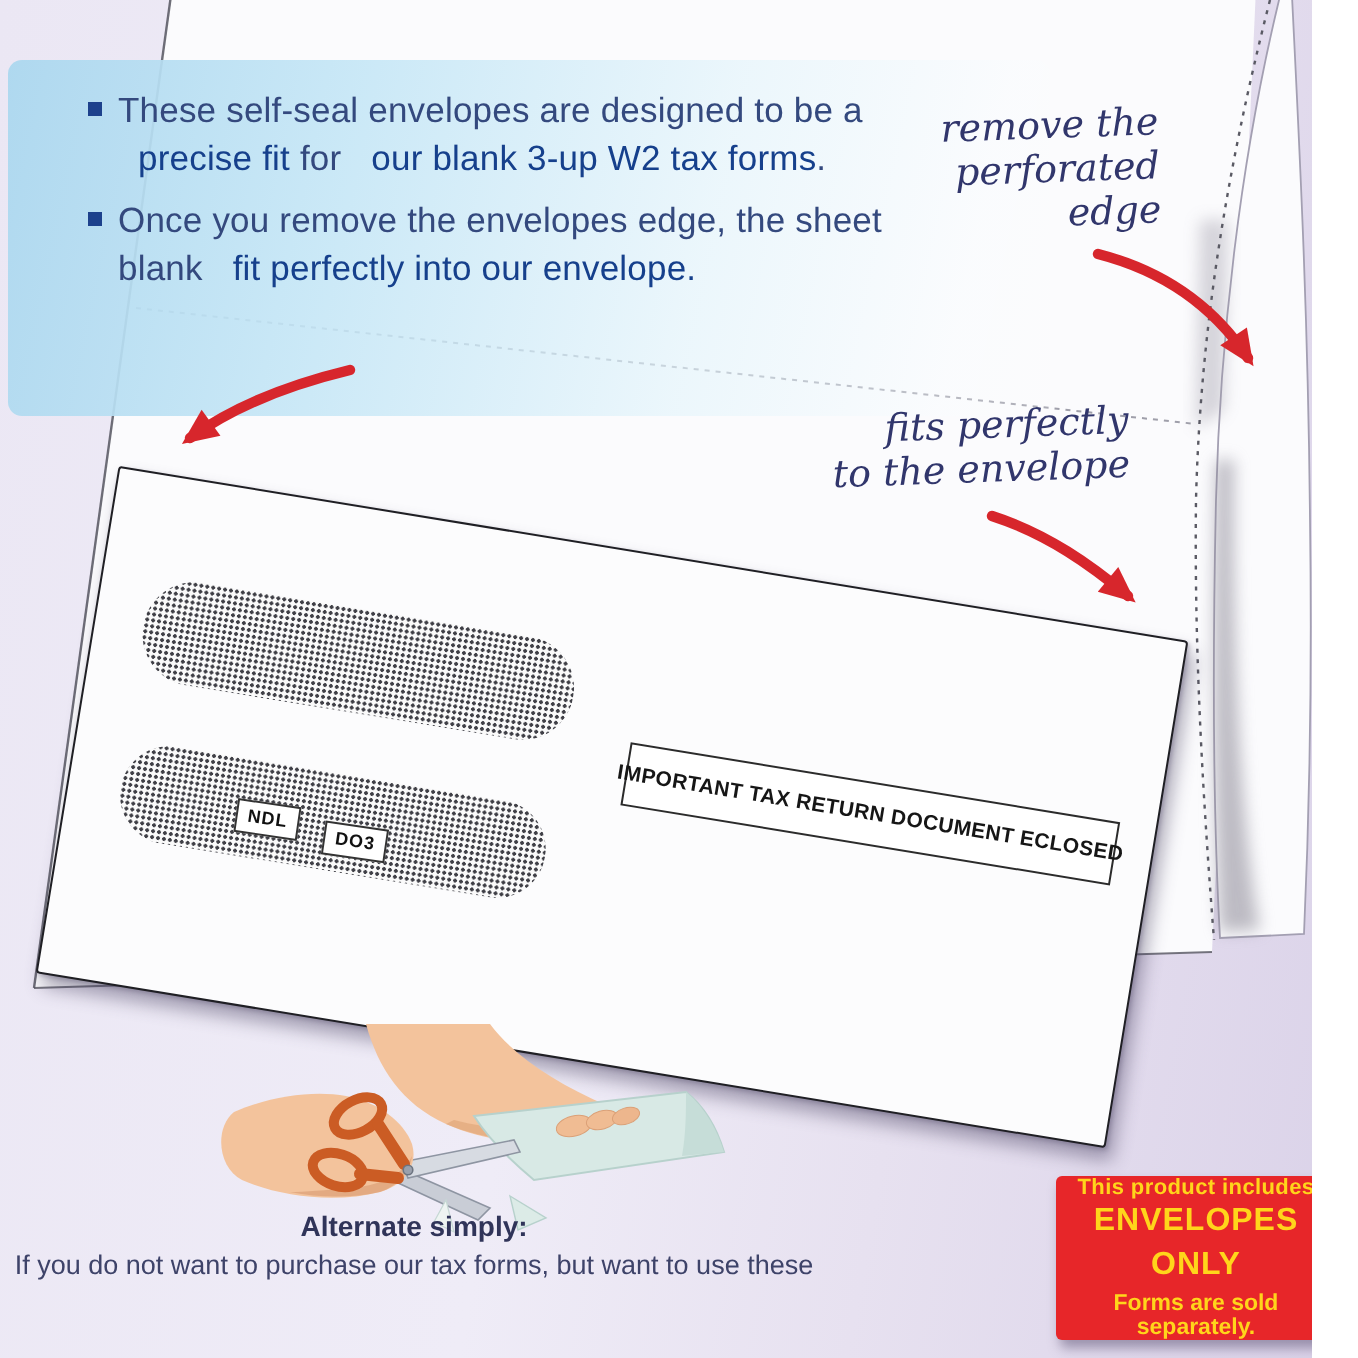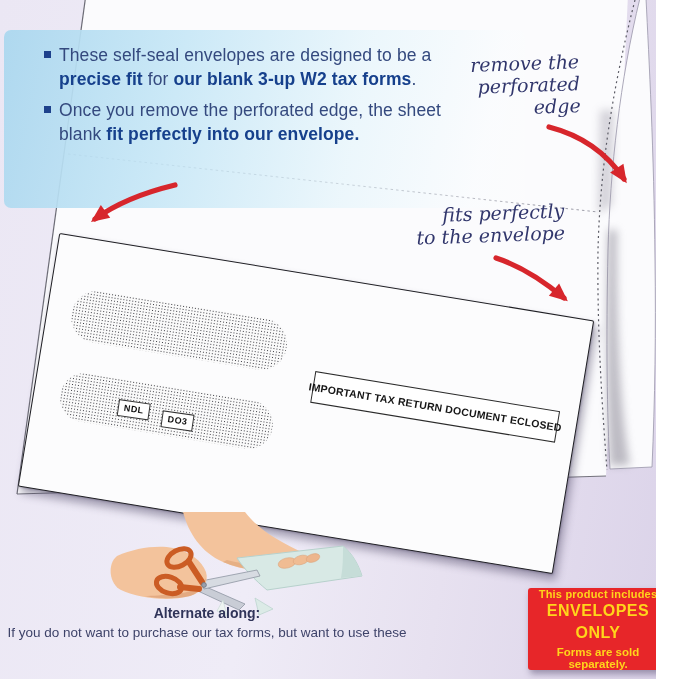--- a/index.html
+++ b/index.html
@@ -13,21 +13,21 @@
   #sheet-svg{left:0;top:0;z-index:1;}
   #info-box{
     left:4px;top:30px;width:521px;height:178px;z-index:2;border-radius:7px;box-sizing:border-box;
     padding:13px 10px 0 40px;
     background:linear-gradient(102deg,rgba(173,216,239,0.97) 0%,rgba(196,230,246,0.88) 32%,
                rgba(226,244,251,0.62) 66%,rgba(248,253,255,0.3) 90%,rgba(255,255,255,0.12) 100%);
   }
   .bullet{display:flex;gap:8px;margin-bottom:7px;}
   .sq{width:7px;height:7px;background:#1d418c;margin-top:8px;flex:none;}
   .bt{margin:0;font-size:17.5px;line-height:24px;color:#34497e;letter-spacing:0.1px;}
-  .bt strong{color:#16408c;font-weight:700;}
+  .bt strong{color:#16408c;font-weight:400;margin-left:10px;}
   .script{
     z-index:3;font-family:"DejaVu Serif",serif;font-style:italic;color:#31366c;
     font-size:19px;line-height:22px;text-align:right;transform:rotate(-2deg);
   }
   #ann-remove{right:76px;top:52px;}
   #ann-fits{right:91px;top:202px;}
   
   #envelope{
     left:35px;top:275px;width:540px;height:255px;z-index:4;transform:rotate(9.3deg);
     background:#fcfcfd;border:1.5px solid #1f1f24;border-radius:2px;
@@ -90,21 +90,21 @@
     <path d="M635,0 C612,90 600,170 598,250 C597,330 602,405 607,470" stroke="#5a5a64" stroke-width="1.2" stroke-dasharray="2 3.2" fill="none"></path>
   </svg>
 
   <div id="info-box" class="abs">
     <div class="bullet">
       <span class="sq"></span>
       <p class="bt"><span>These self-seal envelopes are designed to be a</span><br><strong>precise fit</strong><span> for </span><strong>our blank 3-up W2 tax forms</strong><span>.</span></p>
     </div>
     <div class="bullet">
       <span class="sq"></span>
-      <p class="bt"><span>Once you remove the perforated edge, the sheet</span><br><span>blank </span><strong>fit perfectly into our envelope.</strong></p>
+      <p class="bt"><span>Once you remove the envelopes edge, the sheet</span><br><span>blank </span><strong>fit perfectly into our envelope.</strong></p>
     </div>
   </div>
 
   <div id="ann-remove" class="abs script">
     <div>remove the</div>
     <div>perforated</div>
     <div>edge</div>
   </div>
   <div id="ann-fits" class="abs script">
     <div>fits perfectly</div>
@@ -146,21 +146,21 @@
     <path d="M12,44 C30,36 52,33 68,36 C84,39 97,49 101,60 C104,70 98,80 85,84 C62,90 34,86 16,78 C4,72 2,52 12,44 Z" fill="#f3c39c"></path>
     <path d="M40,84 C55,87 72,87 85,84 C94,81 100,74 101,66 C96,76 84,81 70,82 C58,83 47,84 40,84 Z" fill="#dba077" opacity="0.7"></path>
     <ellipse cx="74" cy="46" rx="13" ry="8" transform="rotate(-28 74 46)" fill="none" stroke="#cb5c24" stroke-width="5"></ellipse>
     <ellipse cx="64" cy="73" rx="13" ry="8" transform="rotate(18 64 73)" fill="none" stroke="#cb5c24" stroke-width="5"></ellipse>
     <path d="M84,50 L97,70" stroke="#cb5c24" stroke-width="6" stroke-linecap="round"></path>
     <path d="M75,75 L94,77" stroke="#cb5c24" stroke-width="6" stroke-linecap="round"></path>
     <circle cx="99" cy="73" r="2.4" fill="#9aa0ac" stroke="#6d7480" stroke-width="0.8"></circle>
   </svg>
 
   <div id="alt-block" class="abs">
-    <p id="alt-title">Alternate along:</p>
+    <p id="alt-title">Alternate simply:</p>
     <p class="alt-line">If you do not want to purchase our tax forms, but want to use these</p>
   </div>
 
   <div id="badge" class="abs">
     <div class="badge-top">This product includes</div>
     <div class="badge-main">ENVELOPES</div>
     <div class="badge-main">ONLY</div>
     <div class="badge-bottom">Forms are sold separately.</div>
   </div>
 

